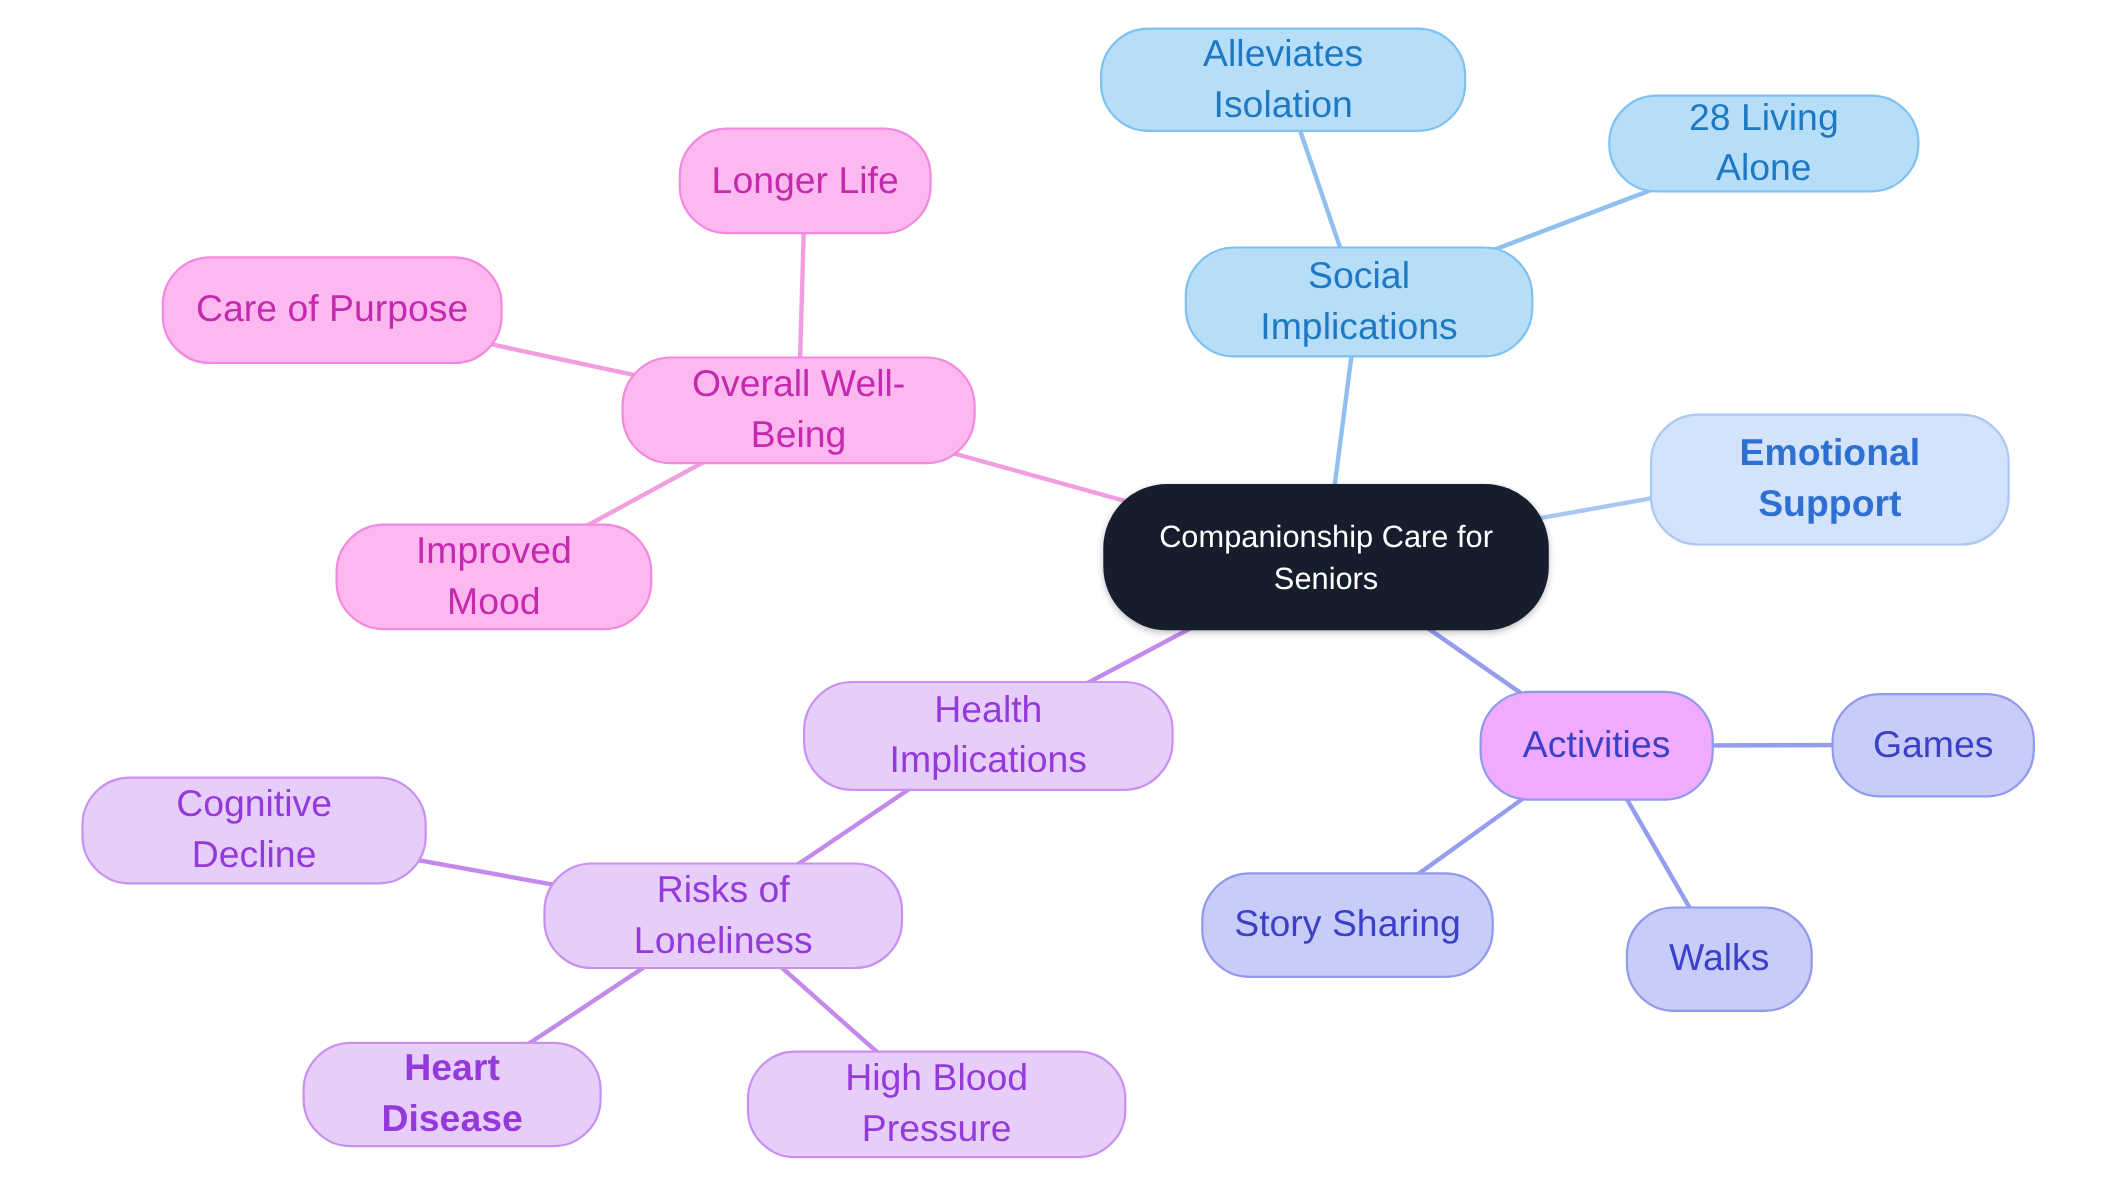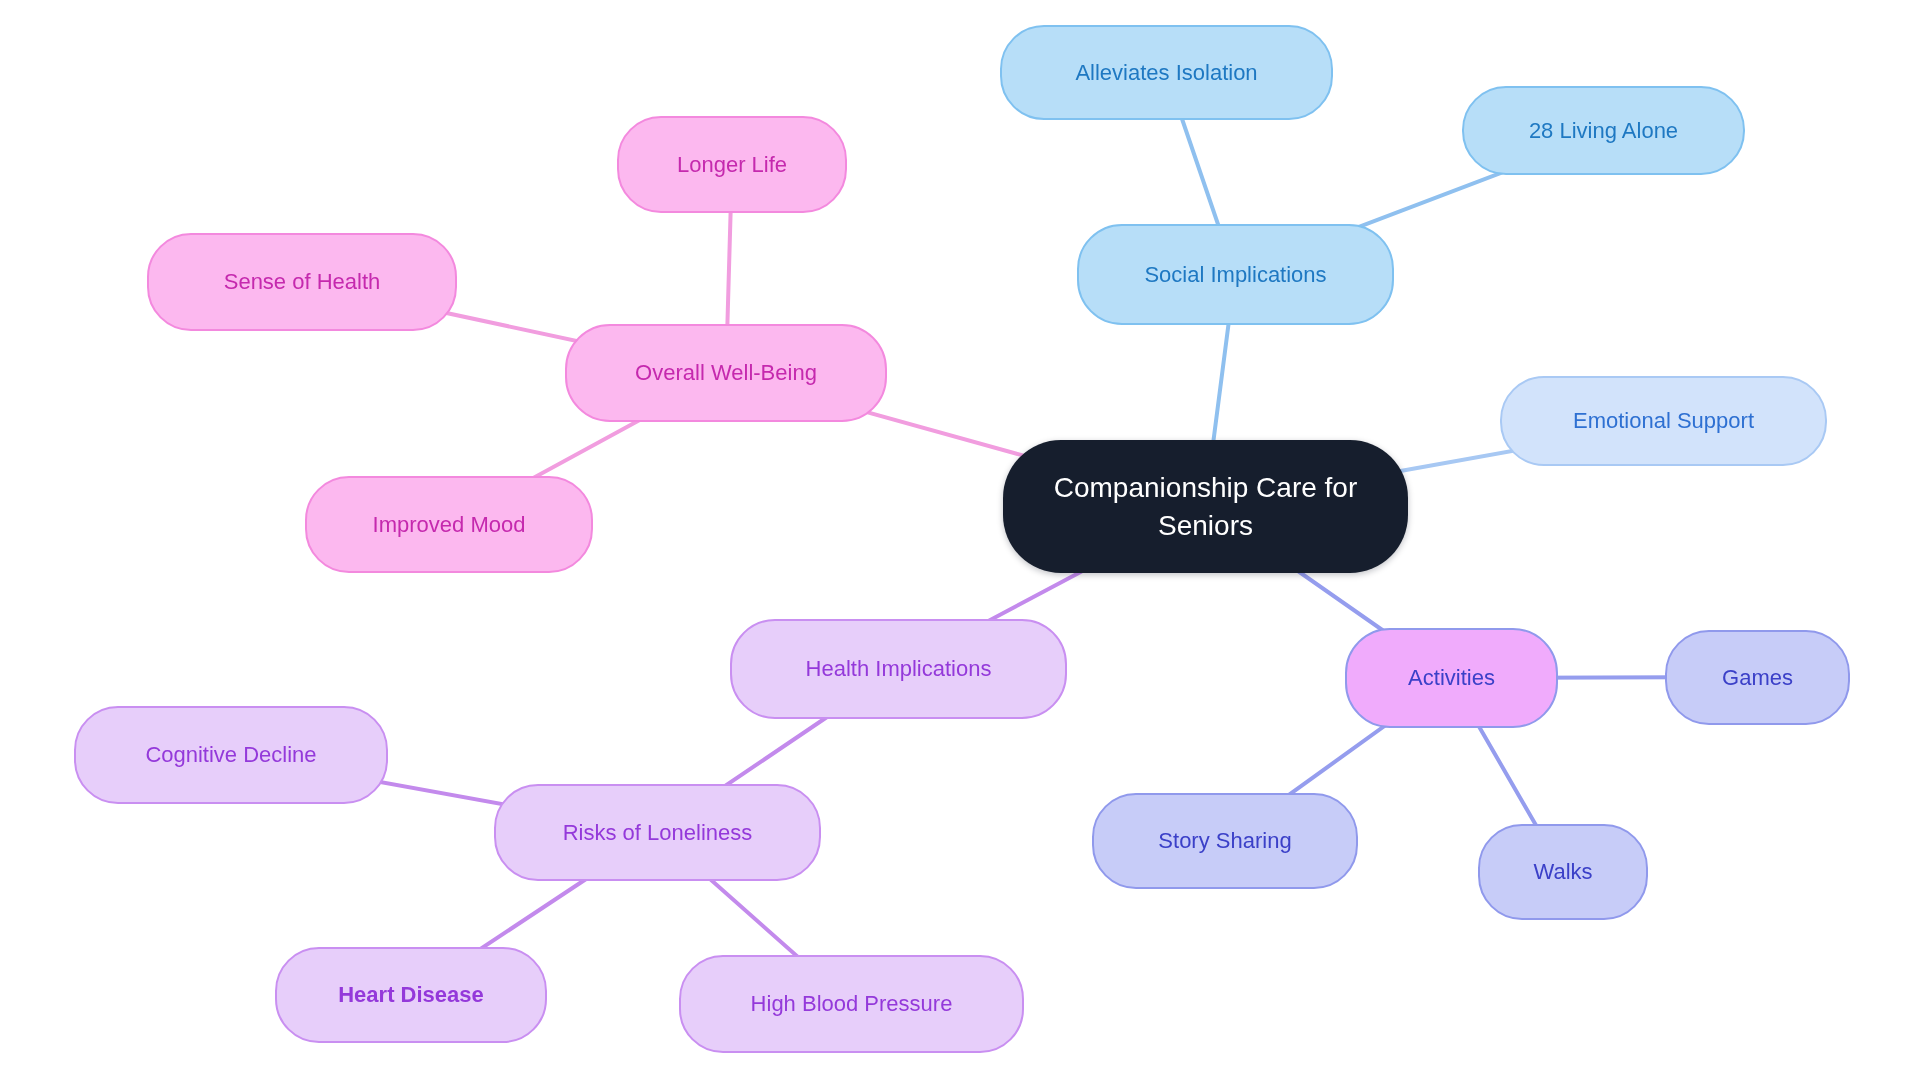--- a/index.html
+++ b/index.html
@@ -26,21 +26,21 @@
   }
   .node {
     position: absolute;
     z-index: 2;
     display: flex;
     align-items: center;
     justify-content: center;
     text-align: center;
     border: 2px solid transparent;
     padding: 8px 26px;
-    font-size: 22px;
+    font-size: 34px;
     line-height: 1.35;
     cursor: default;
     user-select: none;
   }
   .node.central {
     border: none;
     font-size: 28px;
     box-shadow: 0 2px 6px rgba(10,15,30,0.25);
   }
 </style>
@@ -78,21 +78,21 @@
   </div>
 
   <div class="node" style="left: 1000px; top: 25px; width: 333px; height: 95px; border-radius: 44px; background-color: rgb(183, 222, 248); border-color: rgb(127, 193, 240); color: rgb(30, 120, 194);">
     <span>Alleviates Isolation</span>
   </div>
 
   <div class="node" style="left: 1462px; top: 86px; width: 283px; height: 89px; border-radius: 44px; background-color: rgb(183, 222, 248); border-color: rgb(127, 193, 240); color: rgb(30, 120, 194);">
     <span>28 Living Alone</span>
   </div>
 
-  <div class="node" style="left: 1500px; top: 376px; width: 327px; height: 90px; border-radius: 44px; background-color: rgb(210, 227, 251); border-color: rgb(169, 201, 244); color: rgb(46, 112, 210);">
+  <div class="node" style="left: 1500px; top: 376px; width: 327px; height: 120px; border-radius: 44px; background-color: rgb(210, 227, 251); border-color: rgb(169, 201, 244); color: rgb(46, 112, 210); font-weight: bold;">
     <span>Emotional Support</span>
   </div>
 
   <div class="node" style="left: 1345px; top: 628px; width: 213px; height: 100px; border-radius: 45px; background-color: #f0abfc; border-color: rgb(144, 153, 236); color: rgb(59, 64, 200);">
     <span>Activities</span>
   </div>
 
   <div class="node" style="left: 1665px; top: 630px; width: 185px; height: 95px; border-radius: 44px; background-color: rgb(199, 204, 248); border-color: rgb(144, 153, 236); color: rgb(59, 64, 200);">
     <span>Games</span>
   </div>
@@ -127,20 +127,20 @@
 
   <div class="node" style="left: 565px; top: 324px; width: 322px; height: 98px; border-radius: 45px; background-color: rgb(252, 184, 239); border-color: rgb(243, 137, 222); color: rgb(197, 41, 174);">
     <span>Overall Well-Being</span>
   </div>
 
   <div class="node" style="left: 617px; top: 116px; width: 230px; height: 97px; border-radius: 44px; background-color: rgb(252, 184, 239); border-color: rgb(243, 137, 222); color: rgb(197, 41, 174);">
     <span>Longer Life</span>
   </div>
 
   <div class="node" style="left: 147px; top: 233px; width: 310px; height: 98px; border-radius: 44px; background-color: rgb(252, 184, 239); border-color: rgb(243, 137, 222); color: rgb(197, 41, 174);">
-    <span>Sense of Health</span>
+    <span>Care of Purpose</span>
   </div>
 
   <div class="node" style="left: 305px; top: 476px; width: 288px; height: 97px; border-radius: 44px; background-color: rgb(252, 184, 239); border-color: rgb(243, 137, 222); color: rgb(197, 41, 174);">
     <span>Improved Mood</span>
   </div>
 
 </div>
 
 </body></html>

